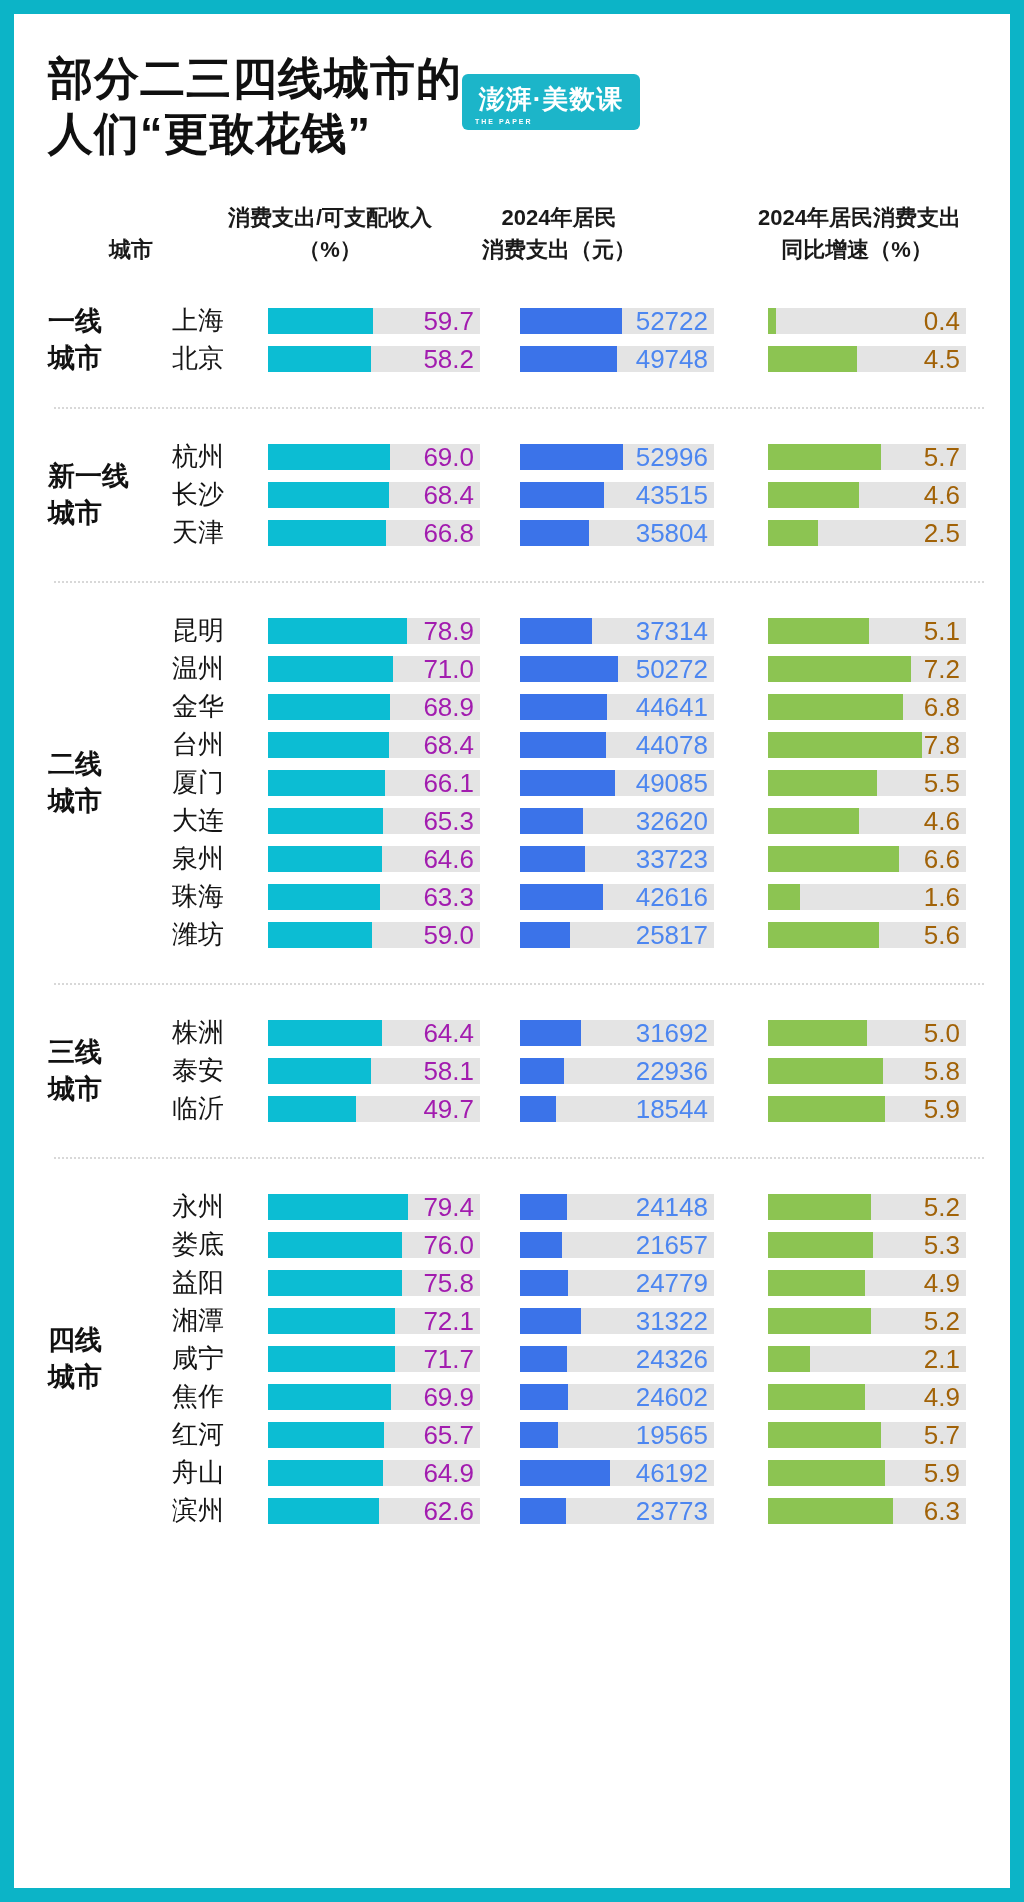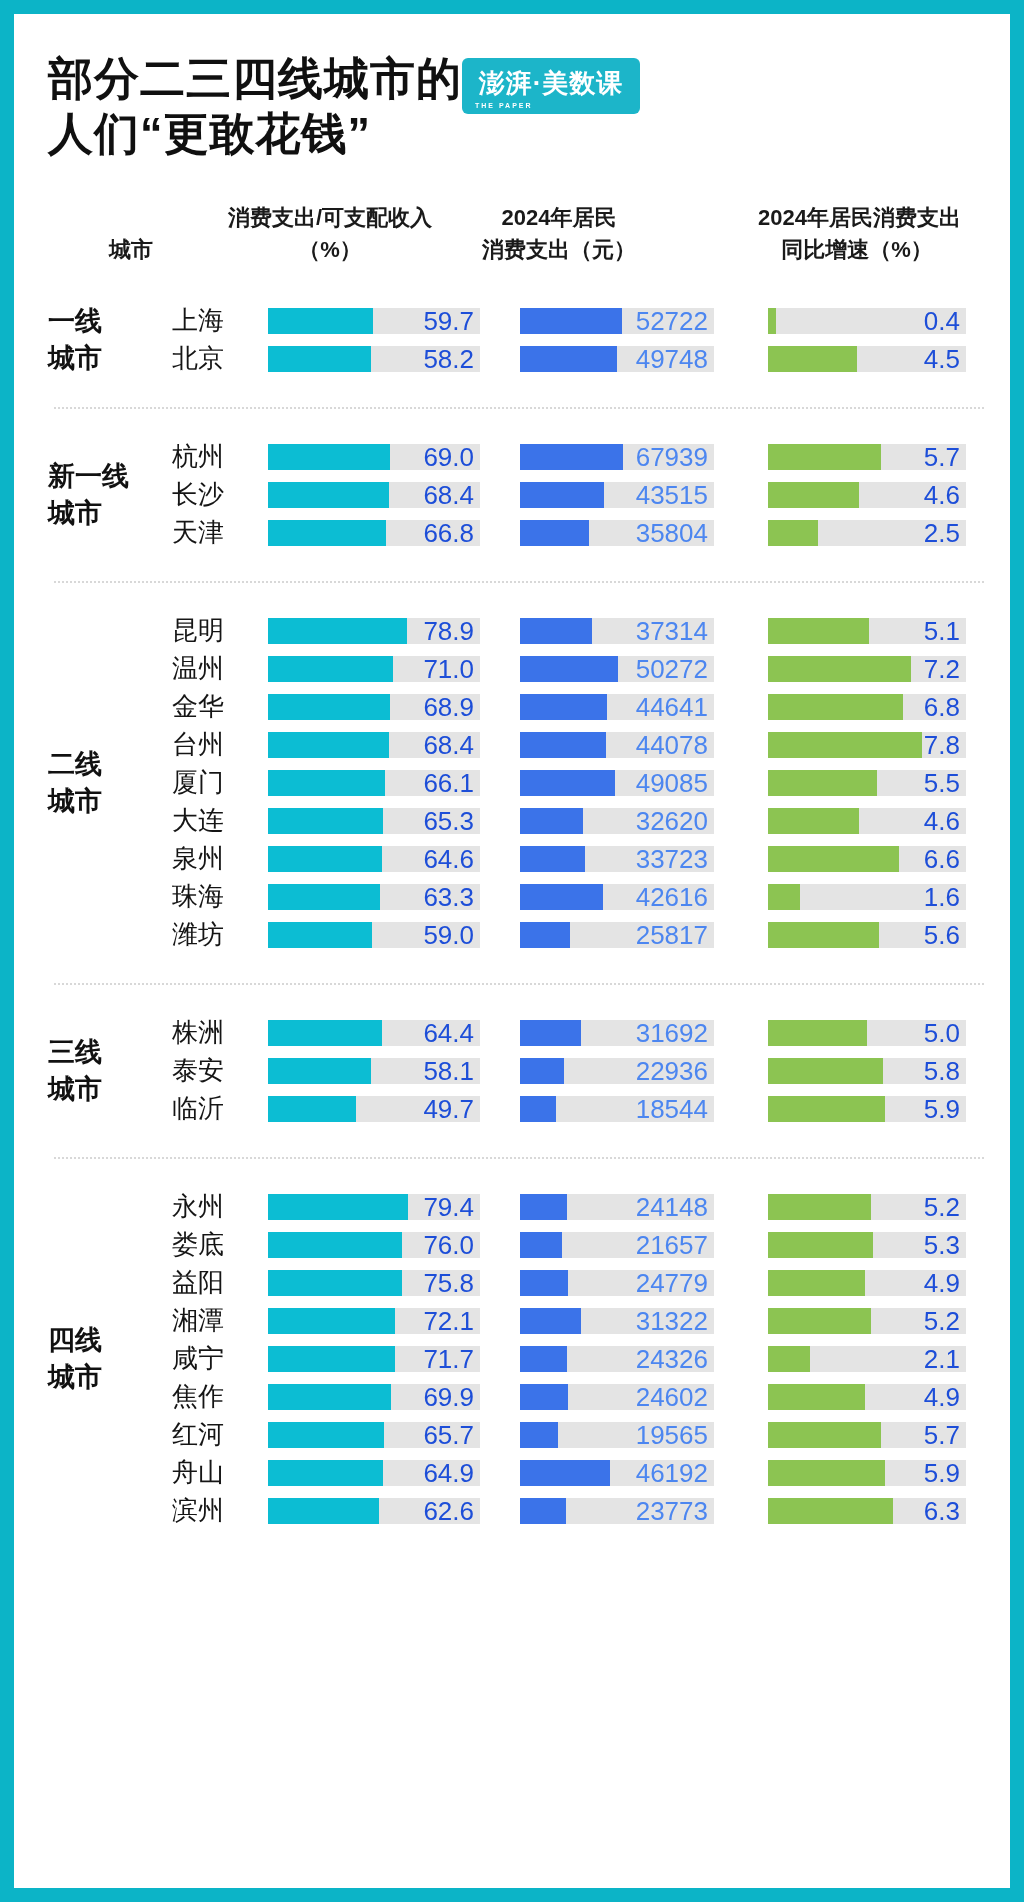--- a/index.html
+++ b/index.html
@@ -4,21 +4,21 @@
 <style>
   * { margin:0; padding:0; box-sizing:border-box; }
   html,body { width:1024px; }
   body { font-family:"Liberation Sans","DejaVu Sans",sans-serif; background:#fff; }
 
   .frame { width:1024px; height:1902px; border:14px solid #0CB4C7; background:#fff; overflow:hidden; }
   .content { padding:0 20px 0 34px; position:relative; }
 
   .masthead { display:flex; justify-content:flex-start; align-items:flex-start; margin-top:38px; }
   .title { font-size:45px; line-height:1.22; font-weight:900; color:#101010; letter-spacing:1px; }
-  .logo { margin-top:6px; margin-right:28px; width:178px; height:56px; background:#1CB5C9; border-radius:6px;
+  .logo { margin-top:22px; margin-right:28px; width:178px; height:56px; background:#1CB5C9; border-radius:6px;
           position:relative; display:flex; align-items:center; justify-content:center; }
   .logo .main { color:#fff; font-weight:700; font-size:26px; letter-spacing:1px; transform:translateY(-3px); }
   .logo .sub { position:absolute; left:13px; bottom:5px; color:#fff; font-size:7px; letter-spacing:2px; font-weight:700; }
 
   .thead { display:flex; margin-top:40px; font-size:22px; font-weight:600; color:#1a1a1a; line-height:1.45; }
   .thead .hc { text-align:center; white-space:nowrap; }
   .h-city   { width:220px; transform:translateX(-27px); align-self:flex-end; }
   .h-ratio  { width:212px; transform:translateX(-44px); }
   .h-spend  { width:194px; margin-left:40px; transform:translateX(-58px); }
   .h-growth { width:198px; margin-left:54px; transform:translateX(-10px); }
@@ -30,23 +30,23 @@
   .rows { flex:1; }
   .row { display:flex; align-items:center; height:38px; }
   .city { width:116px; text-align:center; font-size:26px; color:#151515; font-weight:500; }
 
   .bar { position:relative; height:26px; background:#E4E4E4; }
   .bar .fill { position:absolute; left:0; top:0; bottom:0; }
   .bar .val { position:absolute; right:6px; top:50%; transform:translateY(-50%); font-size:26px; font-weight:500; }
   .b-ratio  { width:212px; margin-left:12px; }
   .b-spend  { width:194px; margin-left:40px; }
   .b-growth { width:198px; margin-left:54px; }
-  .b-ratio  .fill { background:#0CBDD3; }  .b-ratio  .val { color:#1d4ed8;text-align:right; }
+  .b-ratio  .fill { background:#0CBDD3; }  .b-ratio  .val { color:#a21caf;text-align:right; }
   .b-spend  .fill { background:#3B73E9; }  .b-spend  .val { color:#4C86F0; }
-  .b-growth .fill { background:#8CC452; }  .b-growth .val { color:#1d4ed8; }
+  .b-growth .fill { background:#8CC452; }  .b-growth .val { color:#a16207; }
 
   .separator { border-top:2px dotted #D8D8D8; margin:29px 6px 29px 6px; }
 
   .footer { margin-top:140px; color:#4A4A4A; }
   .notes { font-size:25px; line-height:1.52; max-width:946px; }
   .source { font-size:25px; margin-top:16px; }
 </style>
 </head>
 <body>
 
@@ -127,21 +127,21 @@
           </div>
           <div class="rows">
             <div class="row">
               <div class="city">杭州</div>
               <div class="bar b-ratio">
                 <div class="fill" style="width: 57.5%;"></div>
                 <span class="val">69.0</span>
               </div>
               <div class="bar b-spend">
                 <div class="fill" style="width: 52.996%;"></div>
-                <span class="val">67939</span>
+                <span class="val">52996</span>
               </div>
               <div class="bar b-growth">
                 <div class="fill" style="width: 57%;"></div>
                 <span class="val">5.7</span>
               </div>
             </div>
             <div class="row">
               <div class="city">长沙</div>
               <div class="bar b-ratio">
                 <div class="fill" style="width: 57%;"></div>

